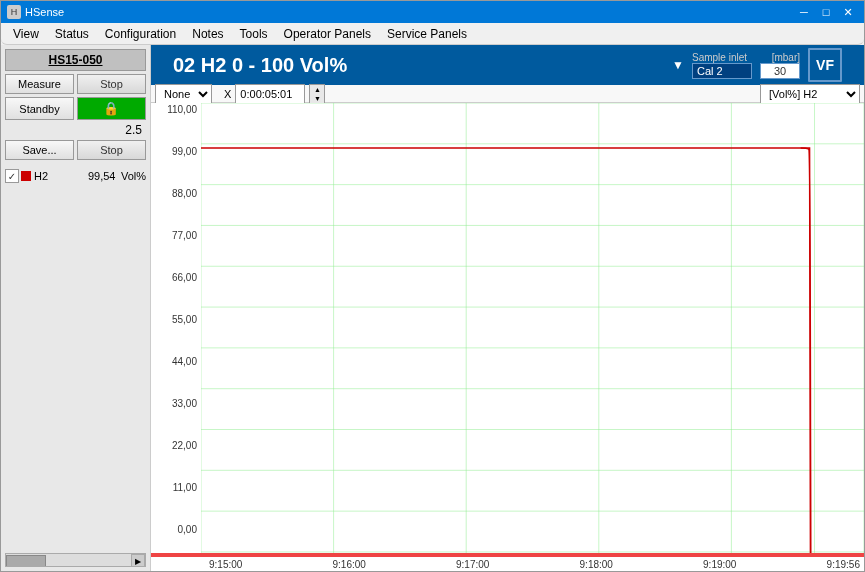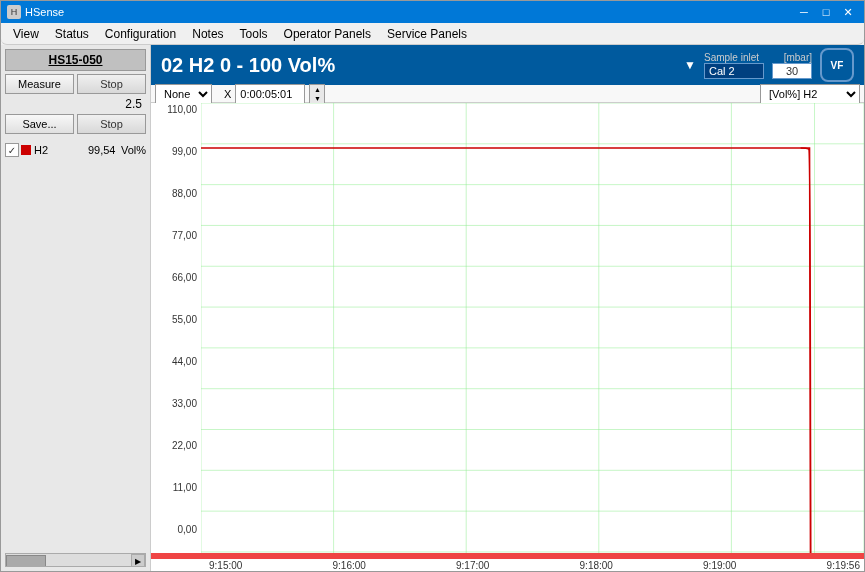--- a/index.html
+++ b/index.html
@@ -220,21 +220,21 @@
     }
     .chart-area {
       flex: 1;
       display: flex;
       flex-direction: column;
       background: white;
     }
     .chart-header {
       background: #005a9e;
       color: white;
-      padding: 4px 10px;
+      padding: 4px 22px;
       display: flex;
       align-items: center;
       gap: 8px;
       height: 40px;
     }
     .chart-title {
       font-size: 20px;
       font-weight: bold;
       flex: 1;
     }
@@ -265,27 +265,27 @@
       color: #333;
       font-size: 11px;
       width: 40px;
       text-align: center;
     }
     .vf-badge {
       background: #005a9e;
       border: 2px solid #6699cc;
       color: white;
       font-weight: bold;
-      font-size: 10px;
+      font-size: 14px;
       width: 34px;
       height: 34px;
       display: flex;
       align-items: center;
       justify-content: center;
-      border-radius: 8px;
+      border-radius: 1px;
     }
     .chart-controls {
       display: flex;
       align-items: center;
       padding: 3px 4px;
       border-bottom: 1px solid #ccc;
       gap: 4px;
       background: #f8f8f8;
       height: 18px;
     }
@@ -355,21 +355,21 @@
       text-align: right;
       font-size: 10px;
       color: #333;
     }
     .y-tick { line-height: 1; }
     .chart-bottom {
       height: 18px;
       background: white;
       display: flex;
       align-items: center;
-      border-top: 6px solid #ef4444;
+      border-top: 4px solid #ef4444;
       padding-left: 4px;
     }
     .x-ticks {
       flex: 1;
       display: flex;
       justify-content: space-between;
       padding: 0 4px;
       font-size: 10px;
       color: #333;
     }
@@ -404,20 +404,26 @@
   <div class="main-content">
 
     <div class="sidebar">
       <div class="device-label">HS15-050</div>
 
       <div class="btn-row">
         <button class="btn">Measure</button>
         <button class="btn btn-stop">Stop</button>
       </div>
 
+      <div class="standby-row btn-row">
+        <button class="btn btn-standby">Standby</button>
+        <button class="btn btn-green">
+          <span style="font-size:13px;">🔒</span>
+        </button>
+      </div>
 
 
       <div class="cal-value">2.5</div>
 
       <div class="save-stop-row btn-row">
         <button class="btn">Save...</button>
         <button class="btn btn-stop">Stop</button>
       </div>
 
       <div class="molecule-table">

